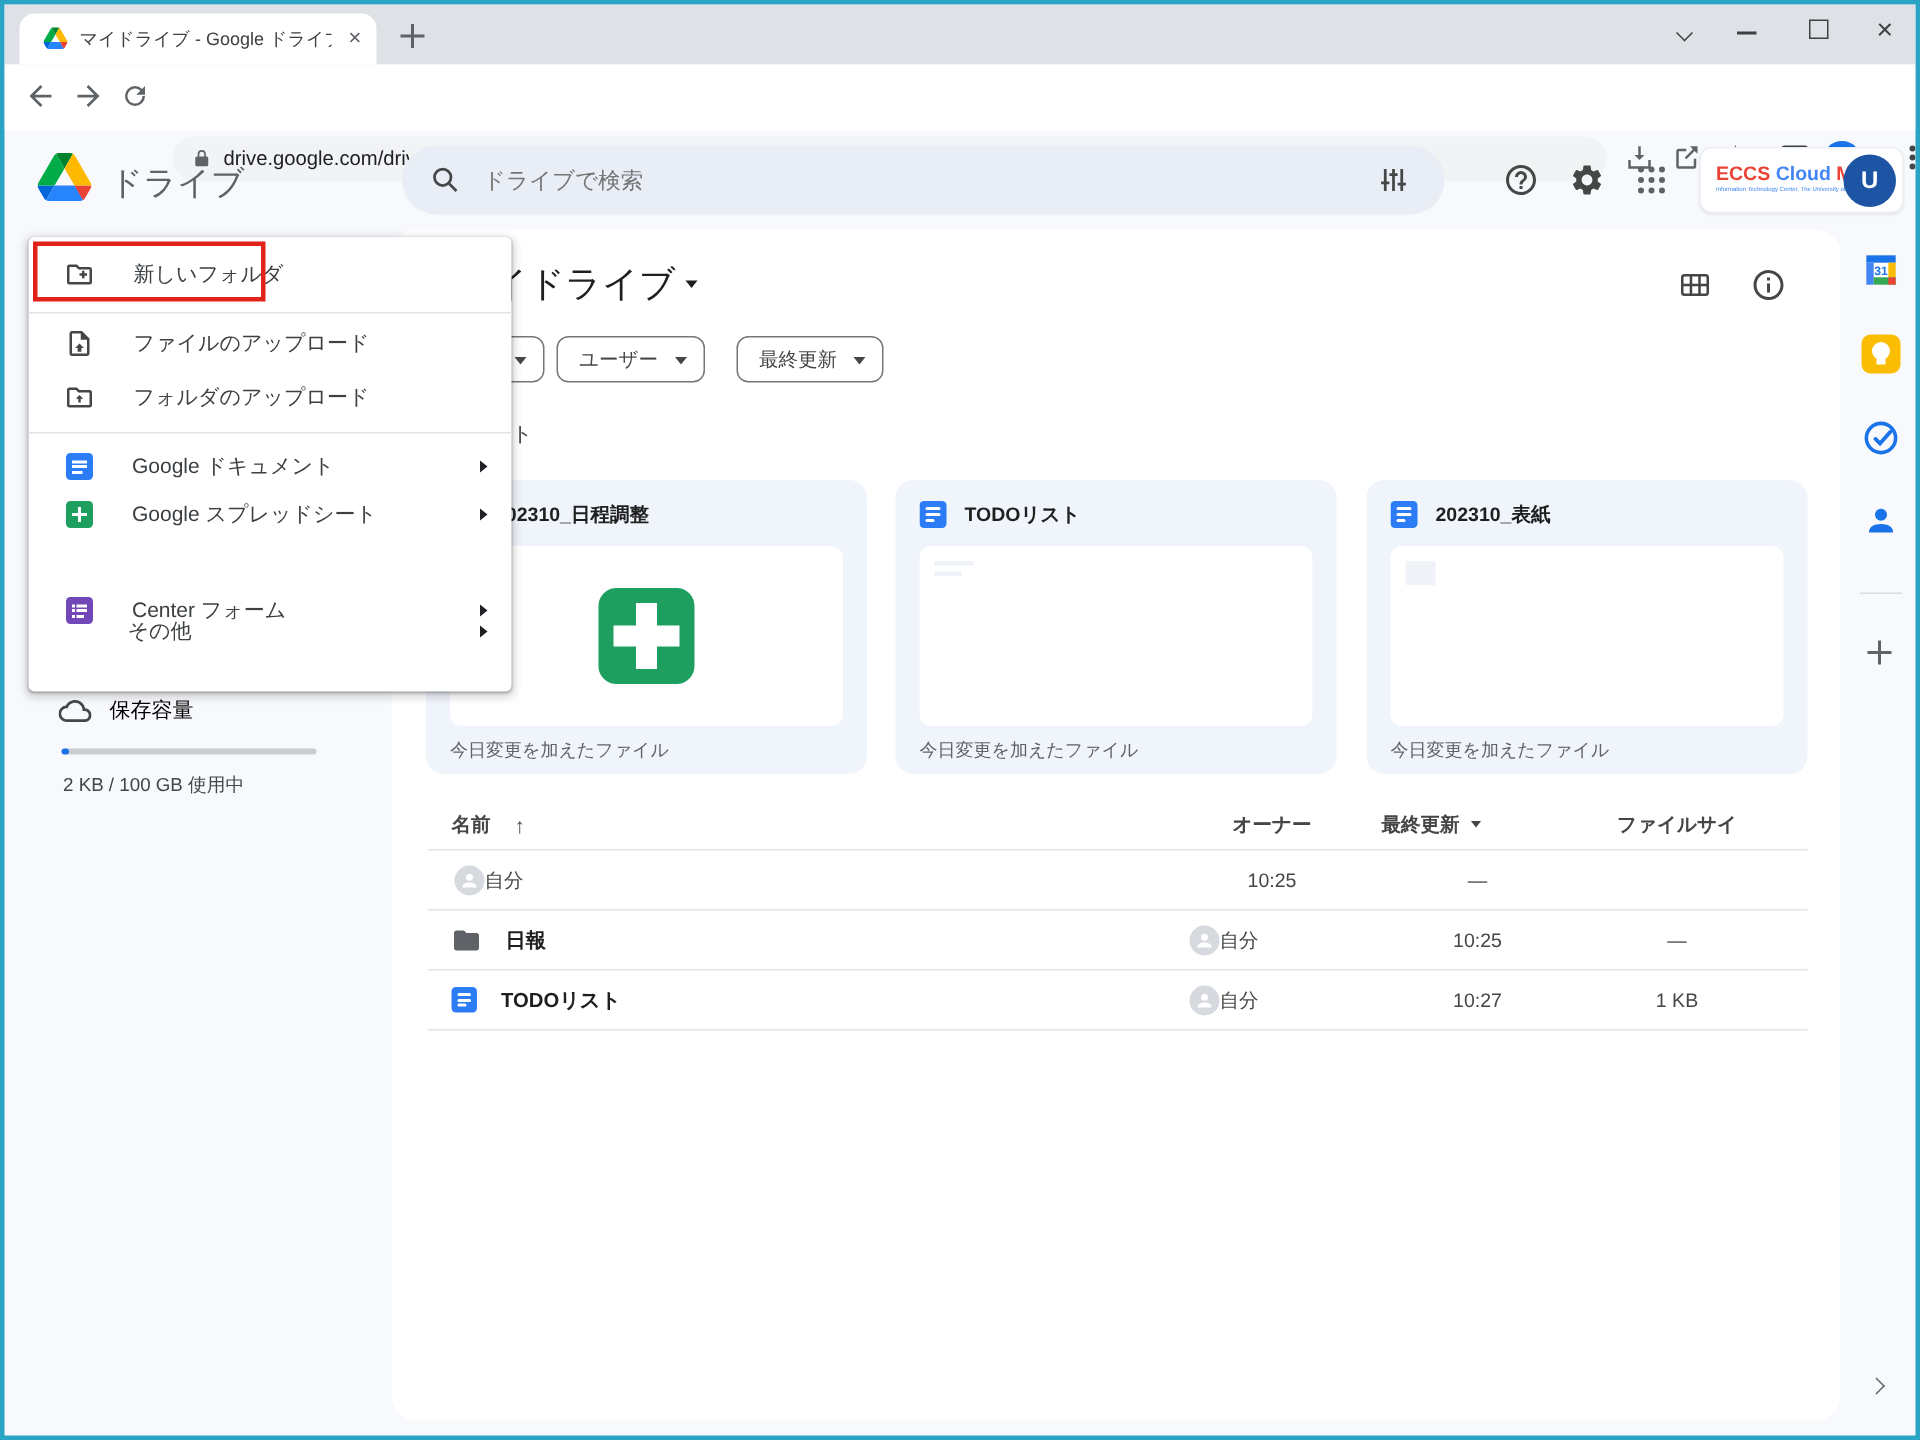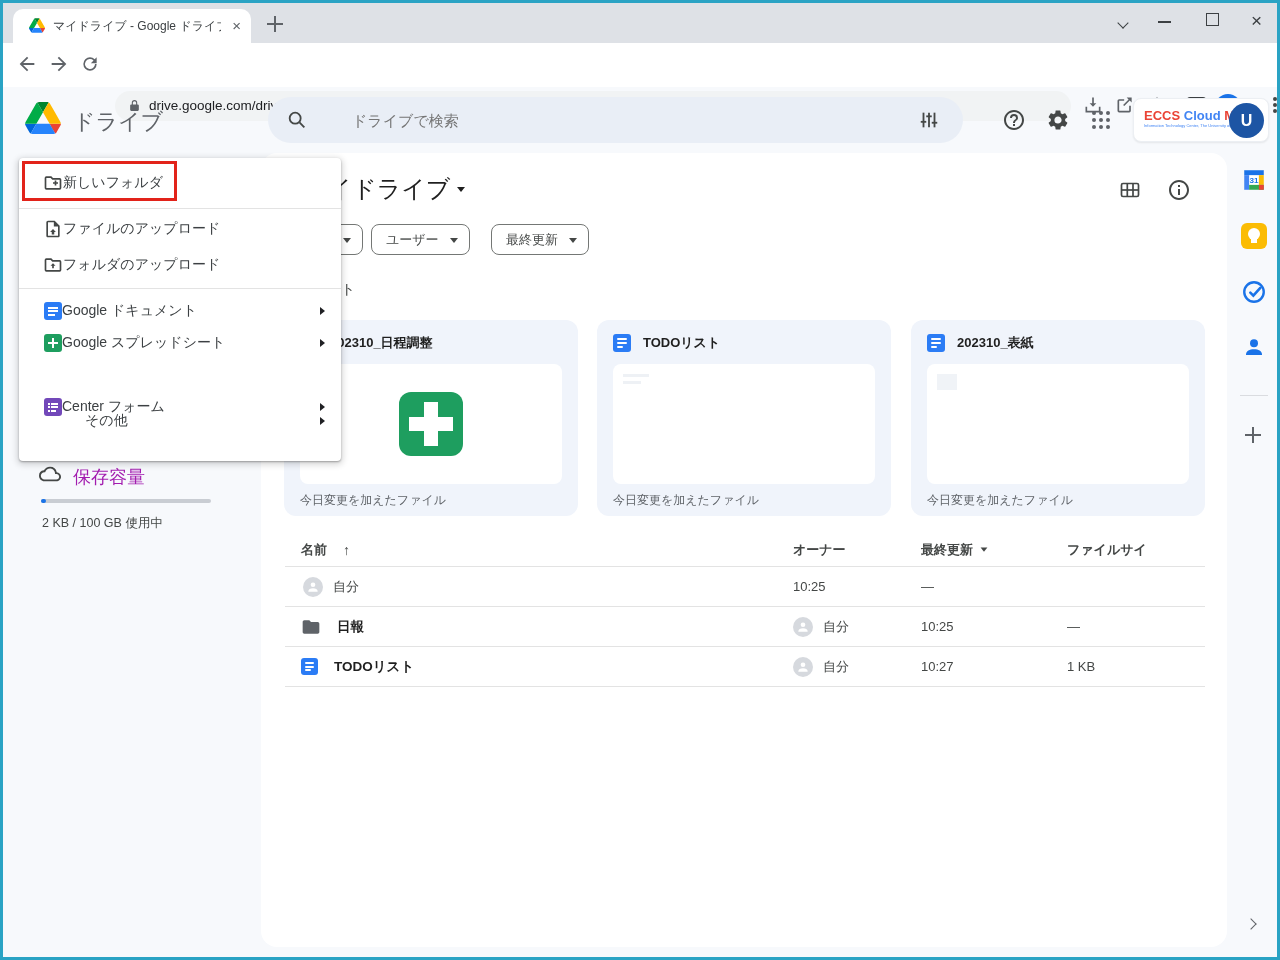--- a/index.html
+++ b/index.html
@@ -11,50 +11,50 @@
   #tabstrip{position:absolute;left:0;top:0;right:0;height:40px;background:#dee1e6;}
   #tab{position:absolute;left:10px;top:6px;width:238px;height:34px;background:#fff;border-radius:10px 10px 0 0;}
   #tab .t{position:absolute;left:40px;top:0;height:34px;line-height:34px;font-size:12px;color:#3c4043;white-space:nowrap;overflow:hidden;width:168px;}
   .xglyph{color:#5f6368;font-size:15px;line-height:15px;}
   #toolbar{position:absolute;left:0;top:40px;right:0;height:44px;background:#fff;}
   #urlbar{position:absolute;left:112px;top:48px;width:956px;height:30px;border-radius:15px;background:#f1f3f4;}
   #urlbar .u{position:absolute;left:34px;top:0;height:30px;line-height:30px;font-size:13.5px;color:#202124;}
   
   #appname{font-size:22px;color:#5f6368;}
   #search{position:absolute;left:265px;top:94px;width:695px;height:46px;border-radius:23px;background:#e9eef6;}
-  #search input{position:absolute;left:52px;top:8px;width:560px;height:30px;border:0;background:transparent;font-size:15px;color:#444746;outline:none;margin-left:30px;}
+  #search input{position:absolute;left:52px;top:8px;width:560px;height:30px;border:0;background:transparent;font-size:15px;color:#444746;outline:none;}
   #badge{position:absolute;left:1130px;top:95px;width:136px;height:44px;background:#fff;border-radius:8px;border:1px solid #eceff3;box-shadow:0 1px 2px rgba(0,0,0,.08);}
   .bw{font-weight:bold;font-size:13px;letter-spacing:0;}
   #badgesub{font-size:4px;color:#4285f4;white-space:nowrap;overflow:hidden;width:88px;}
   .avcirc{border-radius:50%;color:#fff;text-align:center;}
   
   #content{position:absolute;left:258px;top:150px;width:966px;height:794px;background:#fff;border-radius:16px;}
   .chip{position:absolute;height:31px;border:1px solid #747775;border-radius:8px;background:#fff;font-size:13px;color:#444746;line-height:29px;padding:0 30px 0 14px;white-space:nowrap;}
   .chip .dn{position:absolute;right:11px;top:13px;}
   .tri-dn{width:0;height:0;border-left:4.5px solid transparent;border-right:4.5px solid transparent;border-top:5.5px solid #444746;}
   .tri-rt{width:0;height:0;border-top:4.5px solid transparent;border-bottom:4.5px solid transparent;border-left:5.5px solid #202124;}
   .card{position:absolute;top:167px;width:294px;height:196px;background:#f0f4fb;border-radius:12px;}
   .card .hd{position:absolute;left:16px;top:13px;right:12px;height:20px;display:flex;align-items:center;gap:12px;font-size:13px;font-weight:bold;color:#1f1f1f;white-space:nowrap;overflow:hidden;}
   .card .th{position:absolute;left:16px;top:44px;width:262px;height:120px;background:#fff;border-radius:8px;}
   .card .cp{position:absolute;left:16px;top:172px;font-size:12px;color:#5f6368;}
   .dficon{width:18px;height:18px;border-radius:3px;position:relative;flex:0 0 auto;}
   .dficon i{position:absolute;left:4px;right:4px;height:2px;background:#fff;border-radius:1px;}
   
   #ftable{position:absolute;left:24px;top:380px;width:920px;}
-  .trow{display:grid;grid-template-columns:1fr 128px 146px 120px 36px;align-items:center;border-bottom:1px solid #e3e3e3;}
+  .trow{display:grid;grid-template-columns:1fr 128px 146px 120px 36px;align-items:center;border-bottom:1px solid #e3e3e3;text-align:center;}
   .trow.hd{height:34px;font-size:13px;color:#444746;font-weight:bold;}
   .trow.bd{height:40px;font-size:13px;color:#444746;}
   .ncell{display:flex;align-items:center;gap:16px;padding-left:16px;font-weight:bold;color:#1f1f1f;font-size:13.5px;}
-  .ocell{display:flex;align-items:center;gap:10px;padding-left:18px;}
+  .ocell{display:flex;align-items:center;padding-left:18px;}
   .pcell{padding-left:18px;}
   .kebab{width:4px;height:4px;border-radius:50%;background:#444746;box-shadow:0 -6px 0 #444746,0 6px 0 #444746;margin-left:14px;}
   
   #newmenu{position:absolute;left:16px;top:155px;width:322px;height:303px;background:#fff;border-radius:4px;box-shadow:0 1px 2px rgba(0,0,0,.3),0 2px 6px 2px rgba(0,0,0,.15);z-index:40;}
   .mrow{position:absolute;left:0;width:100%;display:flex;align-items:center;font-size:14px;color:#3c4043;}
-  .mrow .lbl{white-space:nowrap;}
+  .mrow .lbl{margin-left:26px;white-space:nowrap;}
   .mrow .mic{margin-left:24px;width:20px;height:20px;flex:0 0 auto;}
   .mdiv{position:absolute;left:0;width:100%;border-top:1px solid #e3e3e3;}
   .subarr{position:absolute;right:16px;}
   #redbox{position:absolute;left:3px;top:3px;width:155px;height:40px;border:3px solid #e2231a;z-index:5;}
   .gic{width:18px;height:18px;border-radius:3px;position:relative;margin-left:25px;flex:0 0 auto;}
   .gic i{position:absolute;background:#fff;}
   
   .winbtn{position:absolute;top:0;width:46px;height:38px;}
   .chev{display:inline-block;width:8px;height:8px;border-right:1.8px solid #3c4043;border-bottom:1.8px solid #3c4043;transform:rotate(45deg);}
   .plus-ic{position:relative;width:16px;height:16px;}
@@ -200,21 +200,21 @@
       <div id="badgesub">Information Technology Center, The University of Tokyo</div>
     </div>
     <span class="abs avcirc" style="right:4px;top:4px;width:35px;height:35px;background:#1d55a4;font-size:16px;font-weight:bold;line-height:35px">U</span>
   </div>
 
   <span class="abs" style="left:36px;top:460px">
     <svg width="22" height="22" viewBox="0 0 24 24">
         <path fill="#444746" d="M19.35 10.04A7.49 7.49 0 0012 4C9.11 4 6.6 5.64 5.35 8.04A5.994 5.994 0 000 14c0 3.31 2.69 6 6 6h13c2.76 0 5-2.24 5-5 0-2.64-2.05-4.78-4.65-4.96zM19 18H6c-2.21 0-4-1.79-4-4s1.79-4 4-4h.71C7.37 7.69 9.48 6 12 6c3.04 0 5.5 2.46 5.5 5.5v.5H19c1.66 0 3 1.34 3 3s-1.34 3-3 3z"></path>
       </svg>
   </span>
-  <span class="abs" style="left:70px;top:462px;font-size:18px;color:#a21caf">保存容量</span>
+  <span class="abs" style="left:70px;top:462px;font-size:14px;color:#000000">保存容量</span>
   <div class="abs" style="left:38px;top:496px;width:170px;height:4px;border-radius:2px;background:#c9cdd3">
     <div style="width:5px;height:4px;border-radius:2px;background:#1a73e8"></div>
   </div>
   <span class="abs" style="left:39px;top:512px;font-size:12.5px;color:#444746">2 KB / 100 GB 使用中</span>
 
   <div id="content">
     <span class="abs" style="left:42px;top:20px;font-size:24px;color:#1f1f1f">マイドライブ</span>
     <span class="abs tri-dn" style="left:196px;top:34px;border-top-color:#1f1f1f"></span>
 
     <span class="abs" style="left:857px;top:25px">

